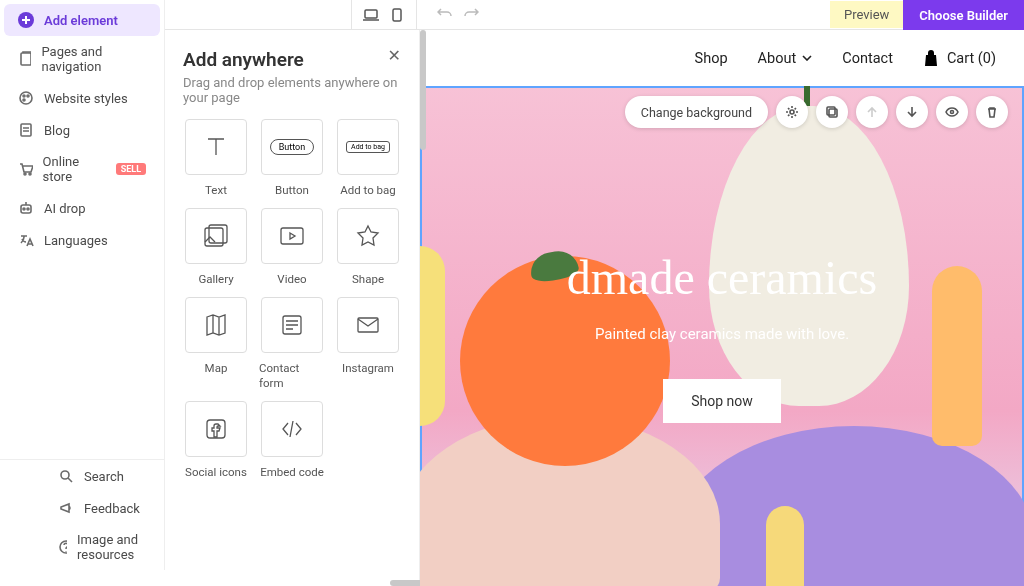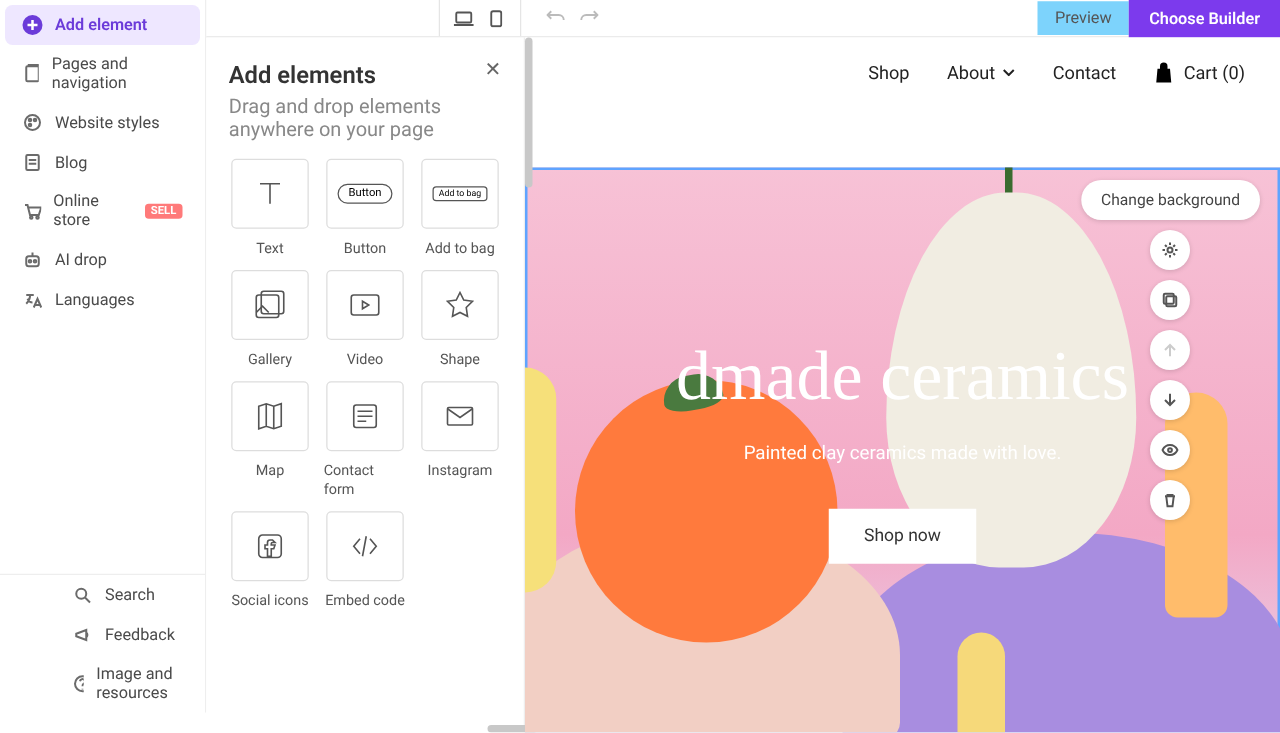--- a/index.html
+++ b/index.html
@@ -6,65 +6,65 @@
   body { width: 1024px; height: 586px; overflow: hidden; background: #fff; position: relative; }
 
   
   .topbar { position: absolute; top: 0; left: 0; right: 0; height: 30px; display: flex; align-items: center; border-bottom: 1px solid #e5e5e5; }
   .topbar .spacer { flex: 1; }
   .device-icons { display: flex; gap: 4px; margin-right: 12px; padding: 0 8px; border-left:1px solid #e5e5e5; border-right:1px solid #e5e5e5; height:100%; align-items:center;}
   .device-btn { width: 22px; height: 22px; display:flex; align-items:center; justify-content:center; border-radius:4px; cursor:pointer;}
   .device-btn svg { stroke:#555; fill:none; stroke-width:1.5; }
   .undo-redo { display:flex; gap:10px; margin-right: auto; padding-left:8px;}
   .undo-redo svg { stroke:#bbb; fill:none; stroke-width:1.5; }
-  .preview-btn { color:#555; font-size:13px; padding:6px 14px; background:#7dd3fc; border:none; cursor:pointer; }
+  .preview-btn { color:#555; font-size:13px; padding:6px 14px; background:#fef9c3; border:none; cursor:pointer; }
   .choose-builder { background:#7c3aed; border:none; color:#fff; font-size:13px; font-weight:600; padding:8px 16px; cursor:pointer; height:30px;}
 
   
   .sidebar { position:absolute; top:0; left:0; bottom:16px; width:165px; background:#fff; border-right:1px solid #eee; display:flex; flex-direction:column; }
   .sidebar-top { padding-top:4px;}
   .side-item { display:flex; align-items:center; gap:10px; padding:8px 14px; font-size:13px; color:#4a4a4a; border-radius:6px; margin:0 4px; cursor:pointer;}
   .side-item.active { background:#eee7ff; color:#6b3bd9; font-weight:600;}
   .side-item svg { width:16px; height:16px; stroke:#6b6b6b; fill:none; stroke-width:1.6;}
   .sell-badge { margin-left:auto; background:#ff7a7a; color:#fff; font-size:9px; font-weight:700; padding:1px 5px; border-radius:3px;}
   .sidebar-bottom { margin-top:auto; border-top:1px solid #eee;padding-left:40px;}
   .plus-circle { width:16px; height:16px; background:#6b3bd9; border-radius:50%; position:relative; flex-shrink:0;}
   .plus-circle::before, .plus-circle::after { content:""; position:absolute; background:#fff;}
   .plus-circle::before { width:8px; height:2px; top:7px; left:4px;}
   .plus-circle::after { width:2px; height:8px; top:4px; left:7px;}
 
   
   .panel { position:absolute; top:30px; left:165px; bottom:0; width:255px; background:#fff; border-right:1px solid #eee; padding:18px 18px 10px; overflow-y:auto;}
   .panel-header { display:flex; justify-content:space-between; align-items:flex-start; margin-bottom:4px;}
   .panel-title { font-size:19px; font-weight:600; color:#333;}
   .panel-close { font-size:16px; color:#666; cursor:pointer; line-height:1;}
-  .panel-sub { font-size:16px; color:#888; margin-bottom:14px;}
+  .panel-sub { font-size:13px; color:#888; margin-bottom:14px;}
   .elements-grid { display:grid; grid-template-columns:repeat(3, 1fr); gap:10px 10px;}
   .elem-card { display:flex; flex-direction:column; align-items:center; cursor:grab;}
   .elem-tile { width:62px; height:56px; border:1px solid #ddd; border-radius:4px; display:flex; align-items:center; justify-content:center; background:#fff;}
   .elem-tile svg { stroke:#555; fill:none; stroke-width:1.3;}
   .elem-label { font-size:11.5px; color:#555; margin-top:8px; text-align:left; line-height:1.3;}
   .mini-btn { border:1px solid #555; border-radius:12px; padding:2px 8px; font-size:9px;}
   .mini-bag { border:1px solid #555; border-radius:3px; padding:1px 4px; font-size:7px;}
 
   
   .canvas { position:absolute; top:30px; left:420px; right:0; bottom:0; background:#fff; overflow:hidden;}
   .scrollbar-track-v { position:absolute; top:30px; width:8px; left:420px; bottom:8px; }
   .scrollbar-thumb-v { position:absolute; top:0; width:6px; left:0; height:120px; background:#c8c8c8; border-radius:3px;}
-  .canvas-inner { display:flex; flex-direction:column; height:100%;gap:48px;}
+  .canvas-inner { display:flex; flex-direction:column; height:100%;}
   .site-header { height:56px; display:flex; align-items:center; justify-content:flex-end; gap:30px; padding:0 28px; background:#fff;}
   .nav-link { font-size:14.5px; color:#222; cursor:pointer; display:flex; align-items:center; gap:6px;}
   .nav-link svg { stroke:#222; fill:none; stroke-width:1.6;}
   .cart { display:flex; align-items:center; gap:8px; font-size:14.5px; color:#222;}
   .hero { flex:1; position:relative; background:linear-gradient(180deg,#f7c2d6 0%,#f3a8c5 65%, #e6d7f0 100%); display:flex; flex-direction:column; align-items:center; justify-content:center; overflow:hidden; outline:2px solid #5fa4ff; outline-offset:-2px;}
-  .hero-title { font-family: Georgia, "Times New Roman", serif; font-size:56px; color:#fff; margin-bottom:20px; white-space:nowrap; position:relative; z-index:4;text-align:center;}
+  .hero-title { font-family: Georgia, "Times New Roman", serif; font-size:48px; color:#fff; margin-bottom:20px; white-space:nowrap; position:relative; z-index:4;text-align:center;}
   .hero-sub { font-size:15px; color:#fff; margin-bottom:36px; position:relative; z-index:4;}
   .hero-cta { background:#fff; color:#333; font-size:14px; padding:14px 28px; border:none; cursor:pointer; position:relative; z-index:4;}
   
-  .sec-toolbar { position:absolute; top:10px; right:16px; display:flex; align-items:center; gap:8px; z-index:10;flex-direction:column;}
+  .sec-toolbar { position:absolute; top:10px; right:16px; display:flex; gap:8px; z-index:10;}
   .sec-pill { background:#fff; border-radius:18px; height:32px; display:flex; align-items:center; box-shadow:0 1px 4px rgba(0,0,0,.15);}
   .sec-pill.text { padding:0 16px; font-size:12.5px; color:#444; cursor:pointer;}
   .icon-pill { width:32px; justify-content:center; cursor:pointer;}
   .icon-pill svg { stroke:#555; fill:none; stroke-width:1.6; width:14px; height:14px;}
   .icon-pill.disabled svg { stroke:#ccc;}
   
   .vase-orange { position:absolute; width:210px; height:210px; left:40px; top:170px; background:#ff7a3d; border-radius:50%; z-index:3;}
   .vase-white { position:absolute; width:200px; height:300px; right:115px; top:20px; background:#f1ede2; border-radius:48% 48% 45% 45% / 60% 60% 40% 40%; z-index:2;}
   .stalk { position:absolute; width:6px; height:120px; background:#3a6b2f; right:214px; top:-40px; z-index:2;}
   .pedestal-purple { position:absolute; width:360px; height:190px; right:-10px; bottom:-30px; background:#a88de0; border-radius:50% 50% 8% 8% / 60% 60% 10% 10%; z-index:1;}
@@ -180,21 +180,21 @@
           <circle cx="8" cy="8" r="6"></circle>
           <path d="M6 6a2 2 0 113 2c-1 .5-1 1-1 2M8 12v.5"></path>
         </svg>
       <span>Image and resources</span>
     </div>
   </div>
 </div>
 
 <div class="panel">
   <div class="panel-header">
-    <div class="panel-title">Add elements</div>
+    <div class="panel-title">Add anywhere</div>
     <div class="panel-close">✕</div>
   </div>
   <div class="panel-sub">Drag and drop elements anywhere on your page</div>
   <div class="elements-grid">
     <div class="elem-card">
       <div class="elem-tile">
           <svg width="28" height="28">
             <path d="M6 6h16M14 6v16"></path>
           </svg>
         </div>

